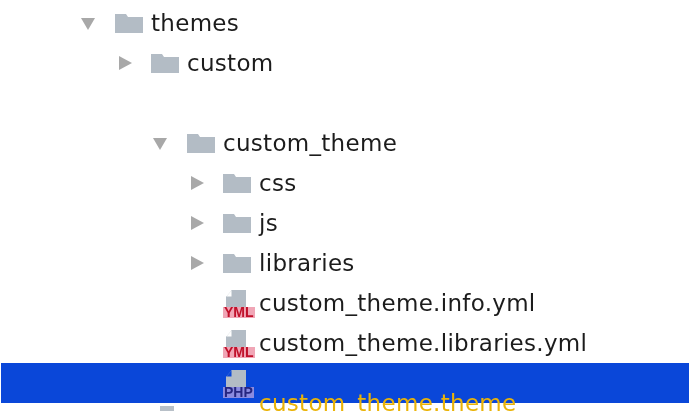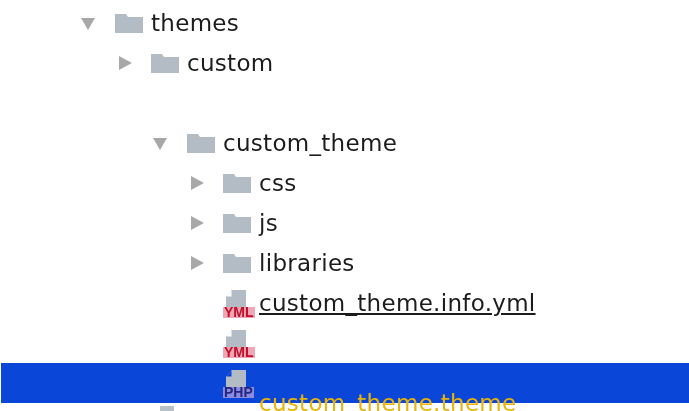--- a/index.html
+++ b/index.html
@@ -112,32 +112,33 @@
 
   <div class="row" style="top:283px;">
     <span class="fileicon" style="left:221px;">
       <svg width="32" height="28" style="position:absolute;left:0;top:0;">
         <path d="M10,0 H24 V18 H4 V7 Z" fill="#b3bcc5"></path>
         <path d="M4,7 L10,0 V7 Z" fill="#ffffff"></path>
         <path d="M10,0 V7 H4" fill="none" stroke="#b3bcc5" stroke-width="1"></path>
       </svg>
       <span class="badge yml">YML</span>
     </span>
-    <span class="label" style="left:258px;text-decoration:underline;">custom_theme.info.yml</span>
+    <span class="label" style="left:258px;">custom_theme.info.yml</span>
   </div>
 
   <div class="row" style="top:323px;">
     <span class="fileicon" style="left:221px;">
       <svg width="32" height="28" style="position:absolute;left:0;top:0;">
         <path d="M10,0 H24 V18 H4 V7 Z" fill="#b3bcc5"></path>
         <path d="M4,7 L10,0 V7 Z" fill="#ffffff"></path>
         <path d="M10,0 V7 H4" fill="none" stroke="#b3bcc5" stroke-width="1"></path>
       </svg>
       <span class="badge yml">YML</span>
     </span>
+    <span class="label" style="left:258px;">custom_theme.libraries.yml</span>
   </div>
 
   <div class="row selected" style="top:363px;text-align:center;">
     <span class="fileicon" style="left:221px;">
       <svg width="32" height="28" style="position:absolute;left:0;top:0;">
         <path d="M10,0 H24 V18 H4 V7 Z" fill="#b3bcc5"></path>
         <path d="M4,7 L10,0 V7 Z" fill="#0a47d9"></path>
         <path d="M10,0 V7 H4" fill="none" stroke="#b3bcc5" stroke-width="1"></path>
       </svg>
       <span class="badge php">PHP</span>

